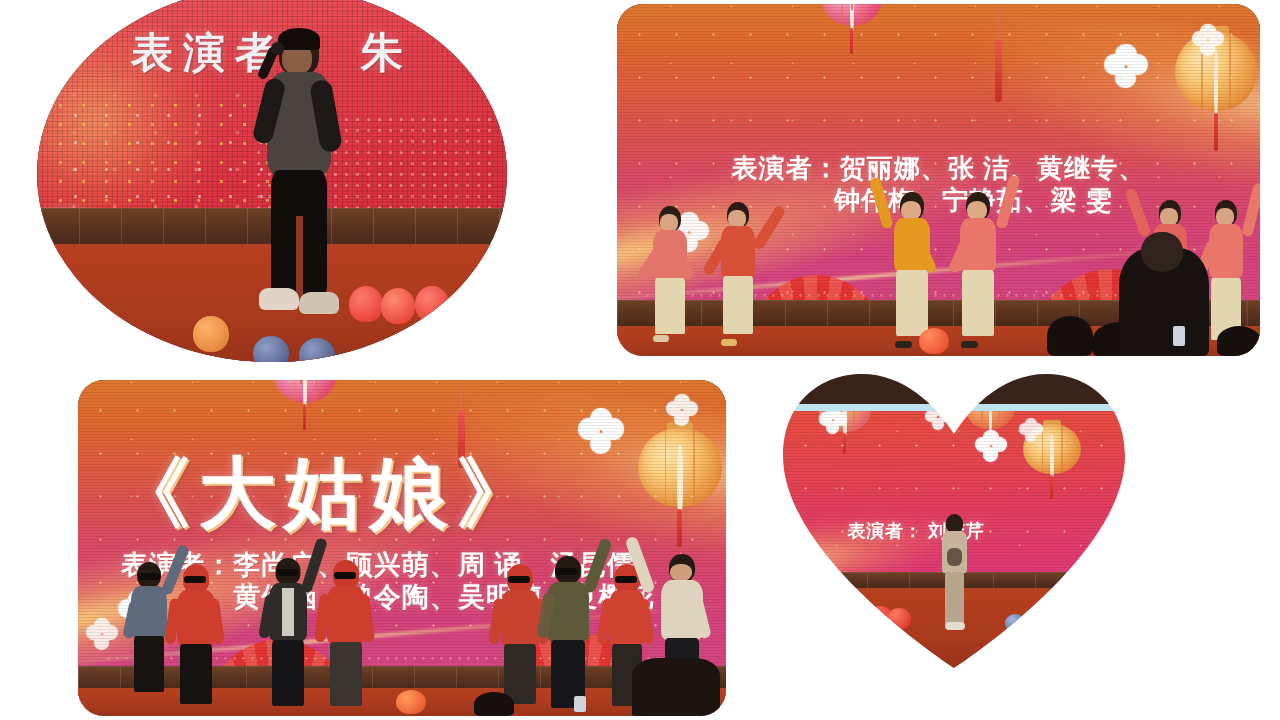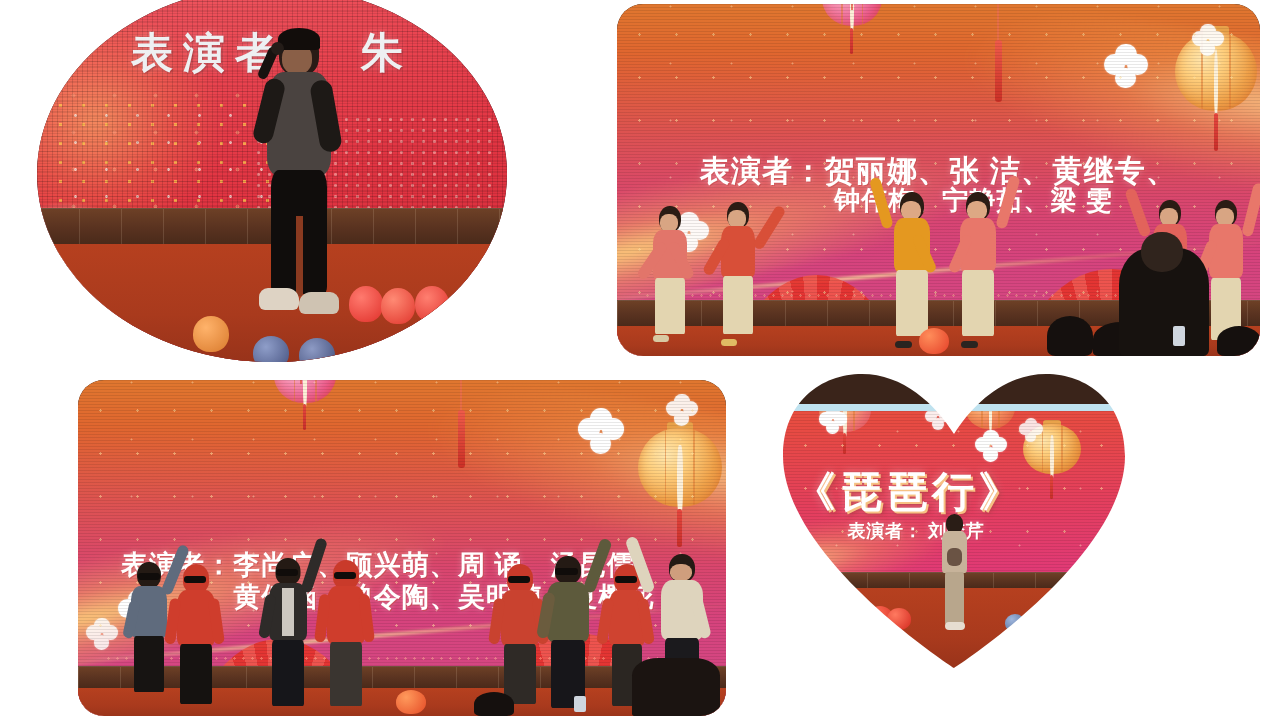--- a/index.html
+++ b/index.html
@@ -307,21 +307,21 @@
       <div class="clover" style="left:52px;top:208px;width:40px;height:40px;opacity:.95;">
         <i></i>
           <i></i>
           <i></i>
           <i></i>
       </div>
       <div class="sparkles"></div>
       <div class="scanlines"></div>
     </div>
 
-    <div class="scr-perf" style="top:148px; font-size:30px;">表演者：贺丽娜、张  洁、黄继专、</div>
+    <div class="scr-perf" style="top:148px; font-size:26px;">表演者：贺丽娜、张  洁、黄继专、</div>
     <div class="scr-perf" style="top:180px; font-size:26px; padding-left:70px;">钟伟梅、宁静茹、梁  雯</div>
 
     <div class="stage-front" style="top:296px;height:26px;"></div>
     <div class="stage-floor" style="top:322px;height:32px;"></div>
 
     <div style="position:absolute;inset:0;">
 
       <div class="person" style="left:22px;bottom:18px;width:62px;height:132px;">
         <div class="head" style="top:0;width:22px;height:26px;background:#2b1c14;"></div>
         <div style="position:absolute;left:21px;top:8px;width:18px;height:18px;background:#d8a583;border-radius:45%;"></div>
@@ -446,20 +446,21 @@
       <div class="clover" style="left:8px;top:238px;width:32px;height:32px;opacity:.85;">
         <i></i>
           <i></i>
           <i></i>
           <i></i>
       </div>
       <div class="sparkles"></div>
       <div class="scanlines"></div>
     </div>
 
+    <div class="scr-title" style="top:62px; font-size:78px; padding-right:150px;">《大姑娘》</div>
     <div class="scr-perf" style="top:168px; font-size:27px; padding-right:20px;">表演者：李尚广、顾兴萌、周  诵、汤昆儒、</div>
     <div class="scr-perf" style="top:200px; font-size:27px; padding-left:84px;">黄伊涵、曾令陶、吴明穗、夏樱花</div>
 
     <div class="stage-front" style="top:286px;height:22px;"></div>
     <div class="stage-floor" style="top:308px;height:30px;"></div>
 
     <div style="position:absolute;inset:0;">
 
       <div class="person" style="left:40px;bottom:22px;width:62px;height:132px;">
         <div class="head" style="top:0;width:24px;height:26px;background:#241a14;"></div>
@@ -602,21 +603,20 @@
           <i></i>
           <i></i>
       </div>
       <div class="sparkles"></div>
       <div class="scanlines"></div>
 
       <div style="position:absolute;left:0;right:0;top:0;height:32px;background:#3a241a;"></div>
       <div style="position:absolute;left:0;right:0;top:32px;height:7px;background:#bfe2ef;"></div>
     </div>
 
-    <div class="scr-title" style="top:92px; font-size:42px; padding-right:90px;">《琵琶行》</div>
     <div class="scr-perf" style="top:148px; font-size:18px; padding-right:76px;">表演者： 刘梦芹</div>
 
     <div class="stage-front" style="top:200px;height:16px;"></div>
     <div class="stage-floor" style="top:216px;height:82px;"></div>
 
     <div style="position:absolute;left:152px;top:142px;width:38px;height:116px;">
       <div style="position:absolute;left:11px;top:0;width:17px;height:19px;background:#2a1d16;border-radius:48% 48% 40% 40%;"></div>
       <div style="position:absolute;left:7px;top:17px;width:25px;height:42px;background:#c7b39a;border-radius:22% 22% 10% 10%;"></div>
       <div style="position:absolute;left:12px;top:34px;width:15px;height:18px;background:#6a5344;border-radius:6px;"></div>
       <div style="position:absolute;left:10px;top:58px;width:19px;height:52px;background:#b8a68c;border-radius:8% 8% 4% 4%;"></div>

